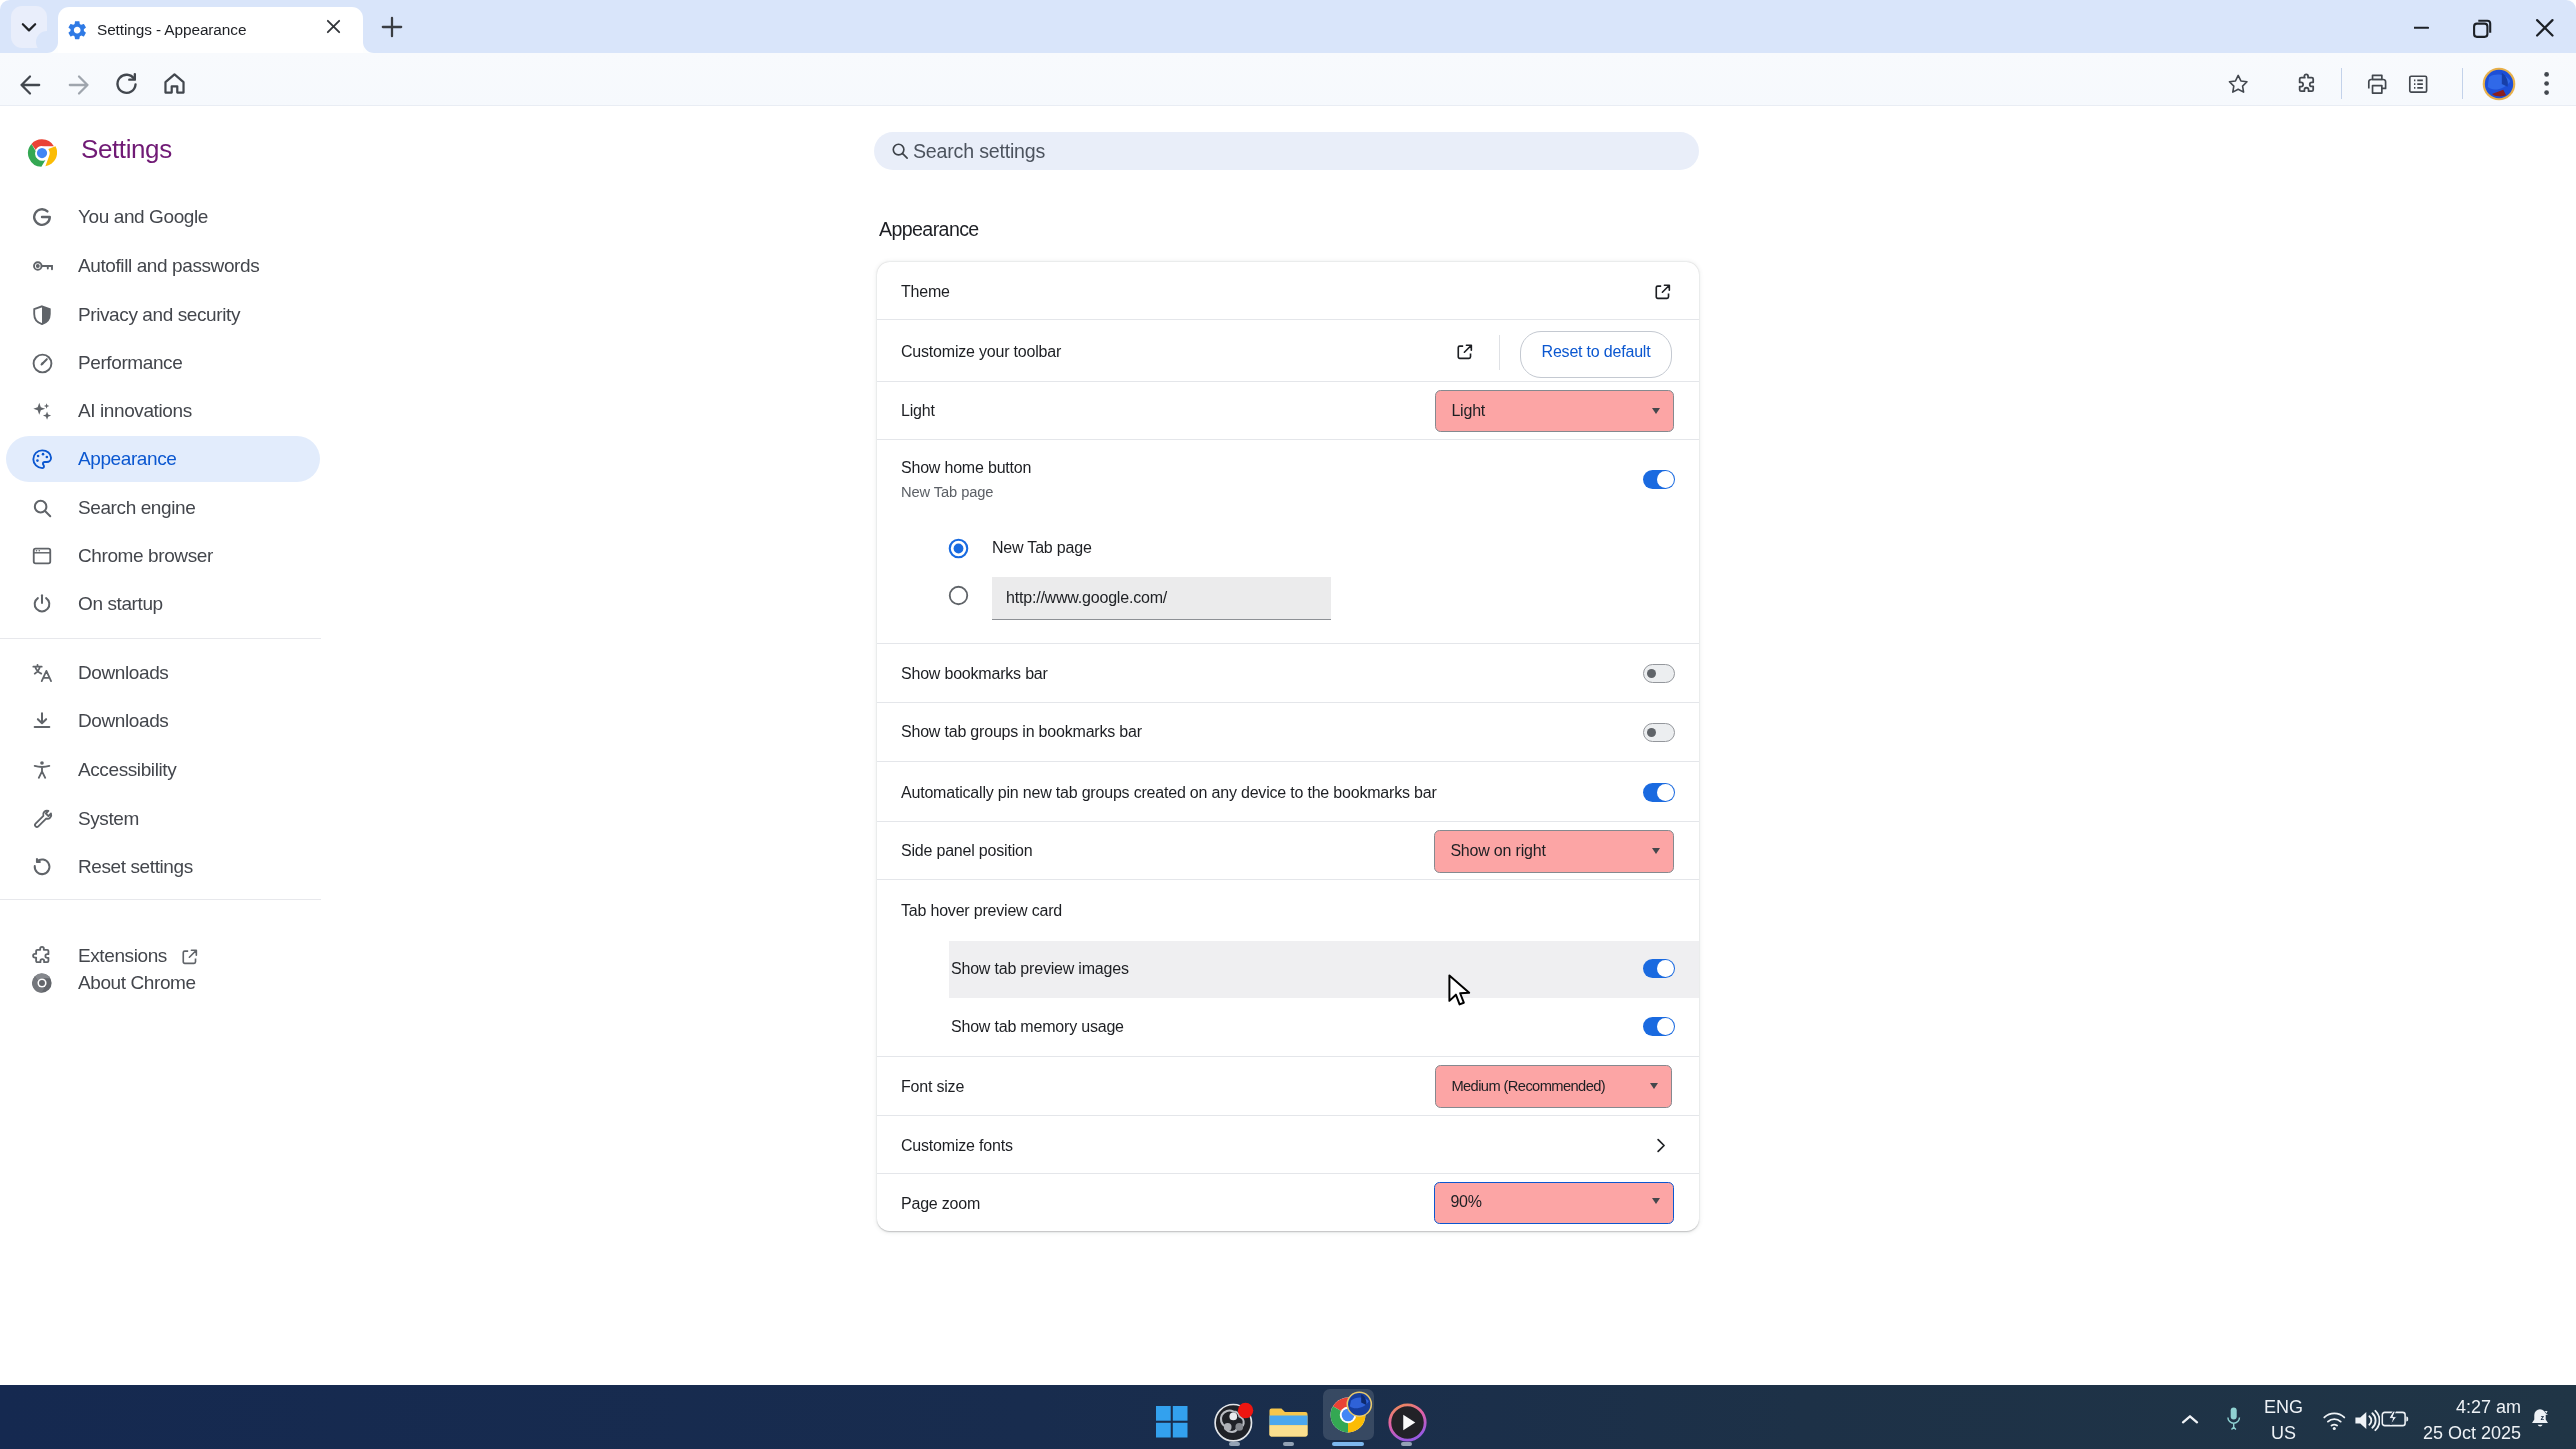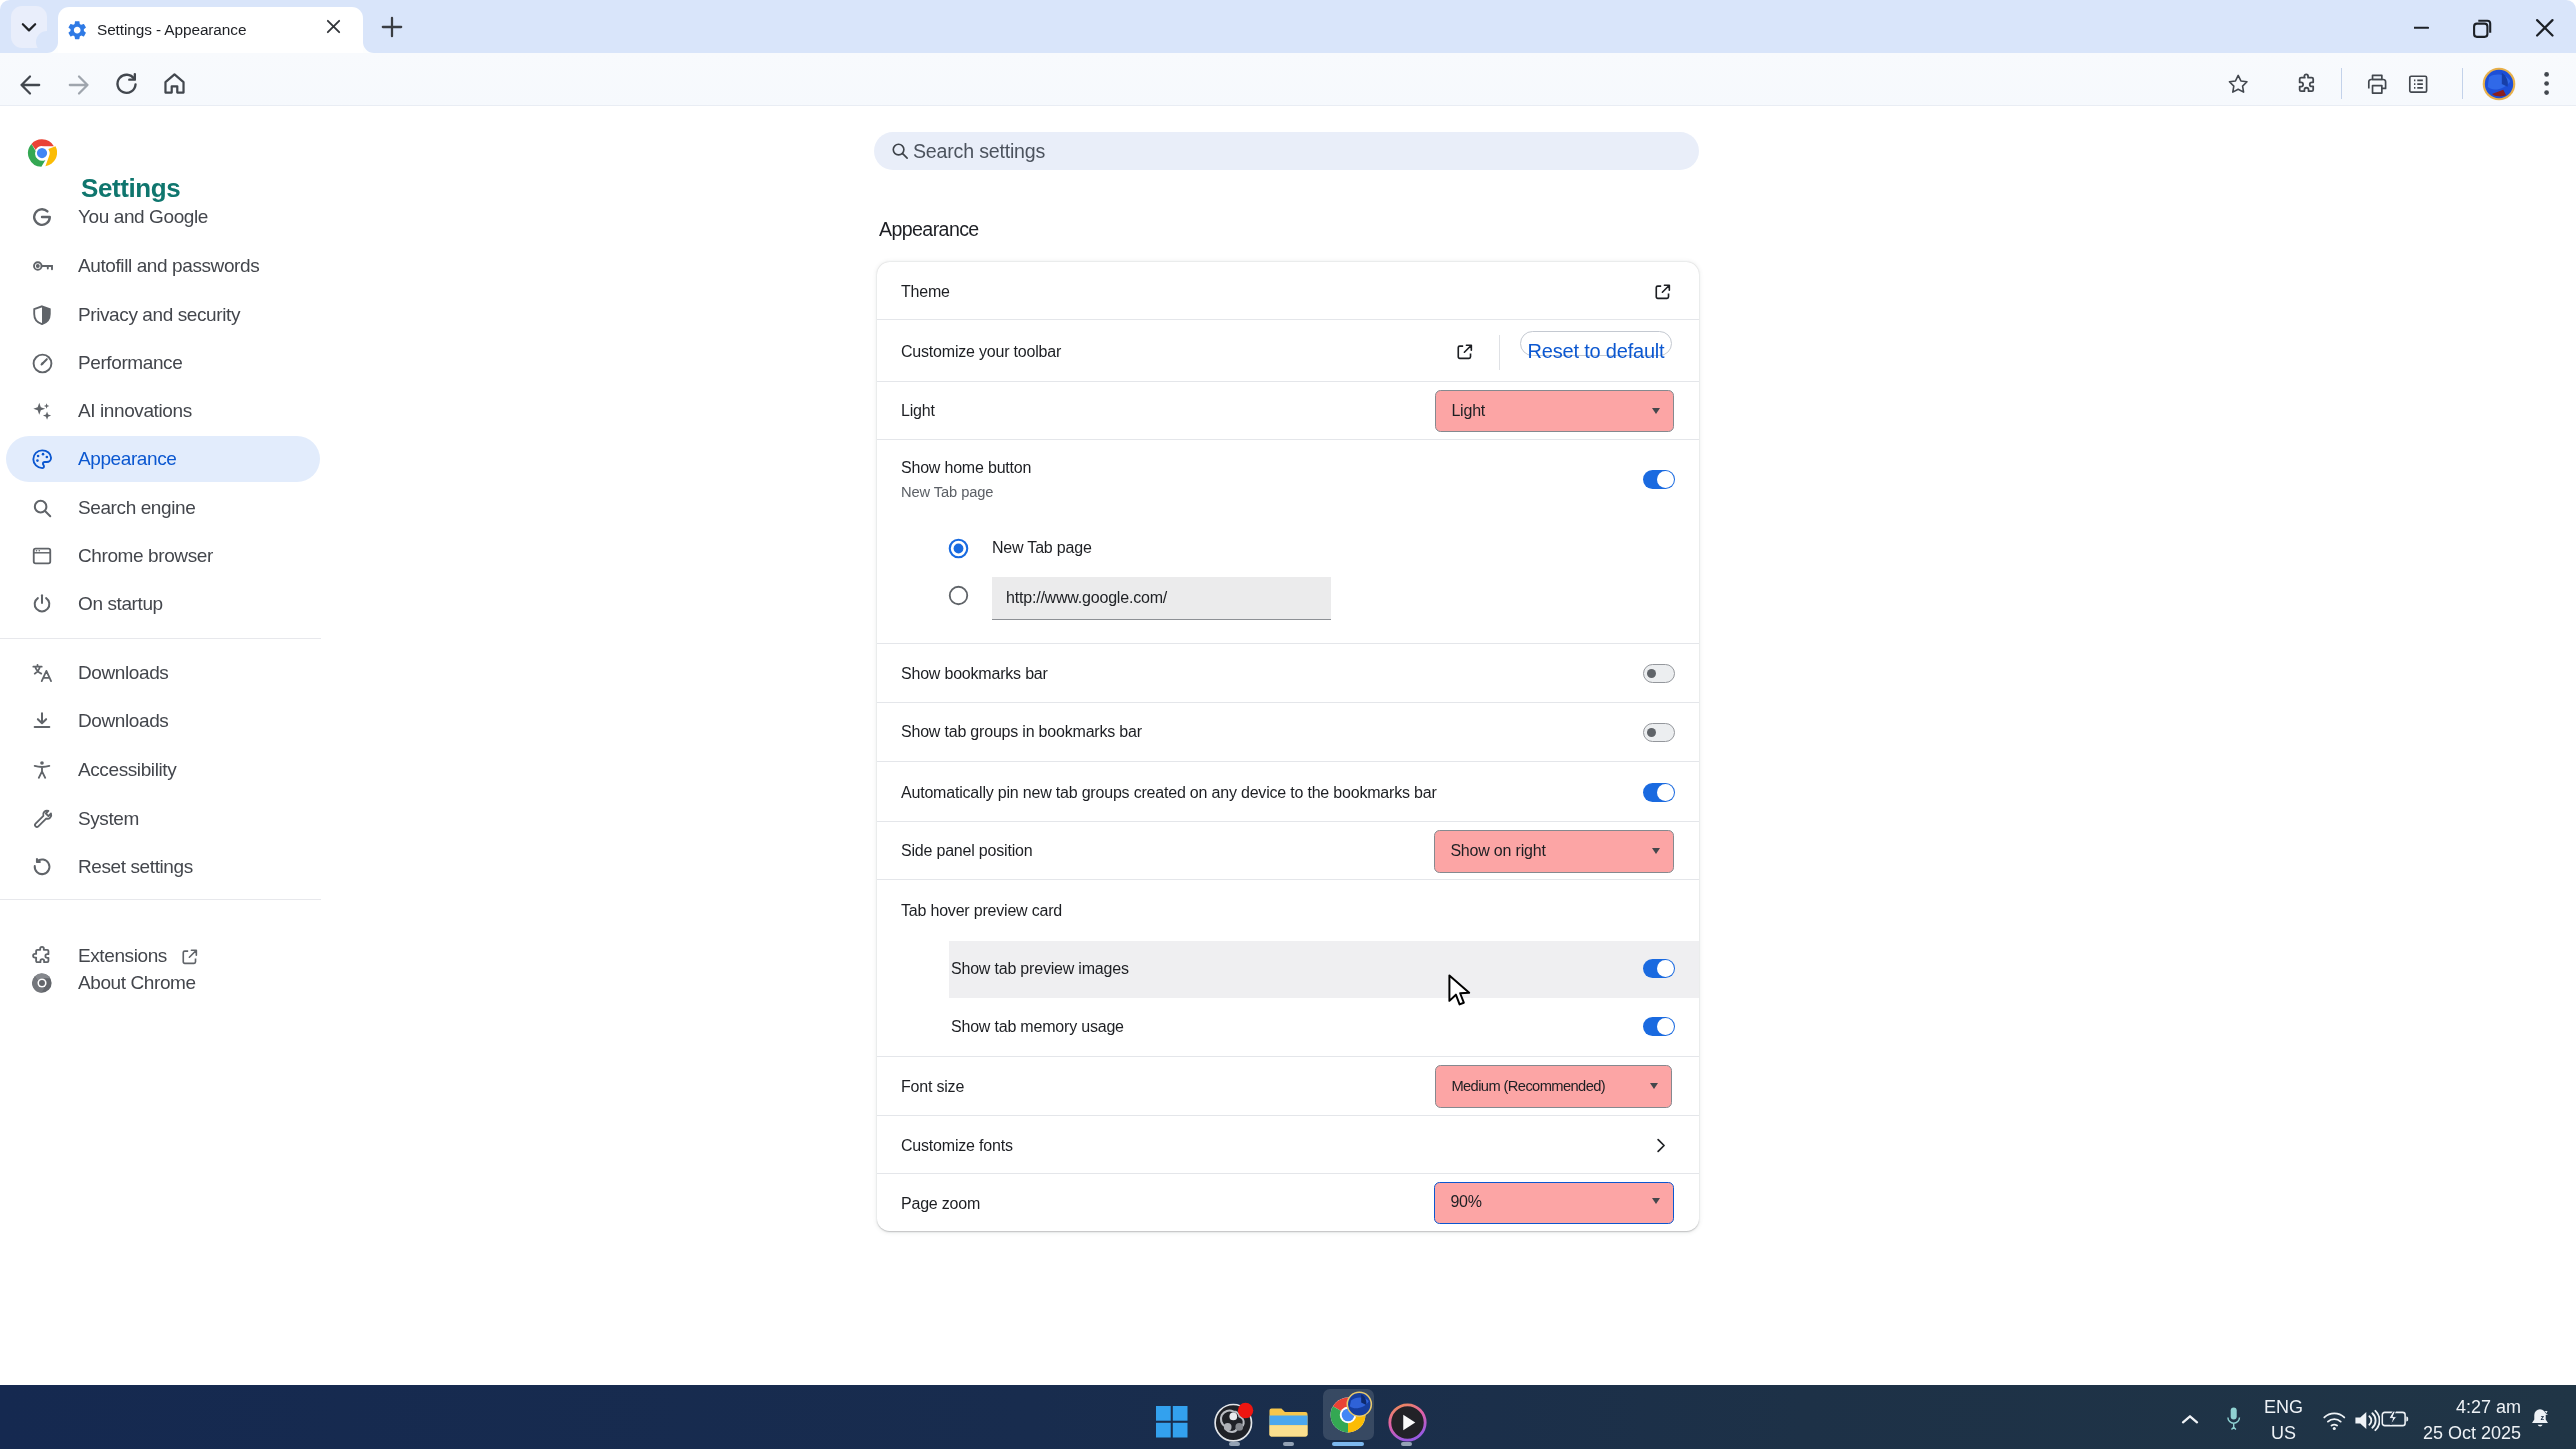--- a/index.html
+++ b/index.html
@@ -21,21 +21,21 @@
   #tabtitle2 { position:absolute; left:39px; top:0; height:45px; line-height:45px; font-size:15.4px; letter-spacing:-0.1px; color:#1e2025; }
 
   
   #toolbar { position:absolute; left:0; top:53px; width:2576px; height:53px; background:linear-gradient(#f8fafd,#f6f9fd); }
   #omnibox { position:absolute; left:215px; top:10.5px; width:2053px; height:42px; border-radius:21px; background:#ebeff8; }
   #chip { position:absolute; left:4.2px; top:4.2px; width:99px; height:34px; border-radius:17px; background:#fff; }
   #chiptext { position:absolute; left:31px; top:0; height:34px; line-height:34px; font-weight:700; font-size:17px; letter-spacing:-0.3px; color:#26282c; }
   #url { position:absolute; left:113px; top:0; height:42px; line-height:42px; font-size:19.6px; letter-spacing:-0.4px; color:#202226; }
 
   
-  #settings-title { position:absolute; left:81px; top:134px; font-size:26px; font-weight:700; letter-spacing:-0.4px; color:#0f766e;margin-top:39px; }
+  #settings-title { position:absolute; left:81px; top:134px; font-size:26px; font-weight:400; letter-spacing:-0.4px; color:#701a75; }
   .navitem { position:absolute; left:0; width:322px; height:48px; }
   .navitem .lbl { position:absolute; left:78px; top:0; height:48px; line-height:48px; font-size:19px; letter-spacing:-0.4px; color:#43464c; }
   .navitem svg { position:absolute; left:31px; top:13.3px; }
   #navsel { position:absolute; left:5.6px; width:314px; height:46px; border-radius:23px; background:#e2ecfc; }
   .navdiv { position:absolute; left:0; width:321px; height:0.7px; background:#e7e8ec; }
 
   
   #searchbox { position:absolute; left:874px; top:132px; width:825px; height:38px; border-radius:19px; background:#e9eef9; }
   #searchbox span { position:absolute; left:39px; top:0; height:38px; line-height:38px; font-size:19.6px; letter-spacing:-0.2px; color:#4c535e; }
   #apph1 { position:absolute; left:879px; top:218px; font-size:19.6px; letter-spacing:-0.6px; color:#1d1f24; }
@@ -323,21 +323,21 @@
           <path d="M10 5 H5.8 A1.8 1.8 0 0 0 4 6.8 v11.4 A1.8 1.8 0 0 0 5.8 20 h11.4 a1.8 1.8 0 0 0 1.8 -1.8 V14"></path>
           <path d="M14 4 h6 v6 M20 4 L11.5 12.5" stroke-linecap="round"></path>
         </svg>
 
       <div class="rowtxt" style="top:78px;height:24px;line-height:24px">Customize your toolbar</div>
       <svg class="abs" style="left:578px;top:80px" width="19.6" height="19.6" viewBox="0 0 24 24" fill="none" stroke="#1d1f23" stroke-width="2" stroke-linejoin="round">
           <path d="M10 5 H5.8 A1.8 1.8 0 0 0 4 6.8 v11.4 A1.8 1.8 0 0 0 5.8 20 h11.4 a1.8 1.8 0 0 0 1.8 -1.8 V14"></path>
           <path d="M14 4 h6 v6 M20 4 L11.5 12.5" stroke-linecap="round"></path>
         </svg>
       <div class="abs" style="left:622px;top:73px;width:1.4px;height:35px;background:#dfe1e5"></div>
-      <div class="abs" style="left:643px;top:69px;width:152px;height:25px;border:1.4px solid #c4c9d1;border-radius:21px;color:#0b57d0;font-size:20px;letter-spacing:-0.2px;text-align:center;line-height:39px">Reset to default</div>
+      <div class="abs" style="left:643px;top:69px;width:152px;height:47px;border:1.4px solid #c4c9d1;border-radius:21px;color:#0b57d0;font-size:16px;letter-spacing:-0.2px;text-align:center;line-height:39px">Reset to default</div>
 
       <div class="rowtxt" style="top:137px;height:24px;line-height:24px">Light</div>
       <div class="select" style="left:558px;top:128px;width:239px;height:42px">
         <div class="stxt" style="height:39px;line-height:39px">Light</div>
         <div class="caret" style="top:17px"></div>
       </div>
 
       <div class="rowtxt" style="top:194px;height:24px;line-height:24px">Show home button</div>
       <div class="subtxt" style="top:219px;height:22.4px;line-height:22.4px">New Tab page</div>
       <div class="tgl on" style="left:766px;top:208px">

